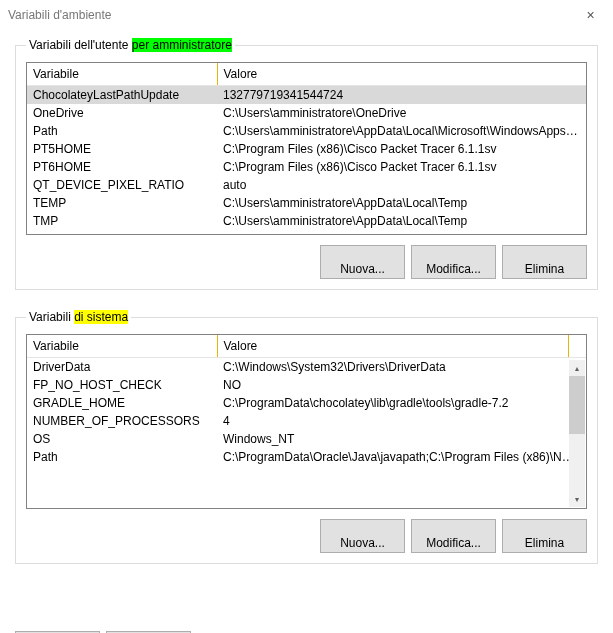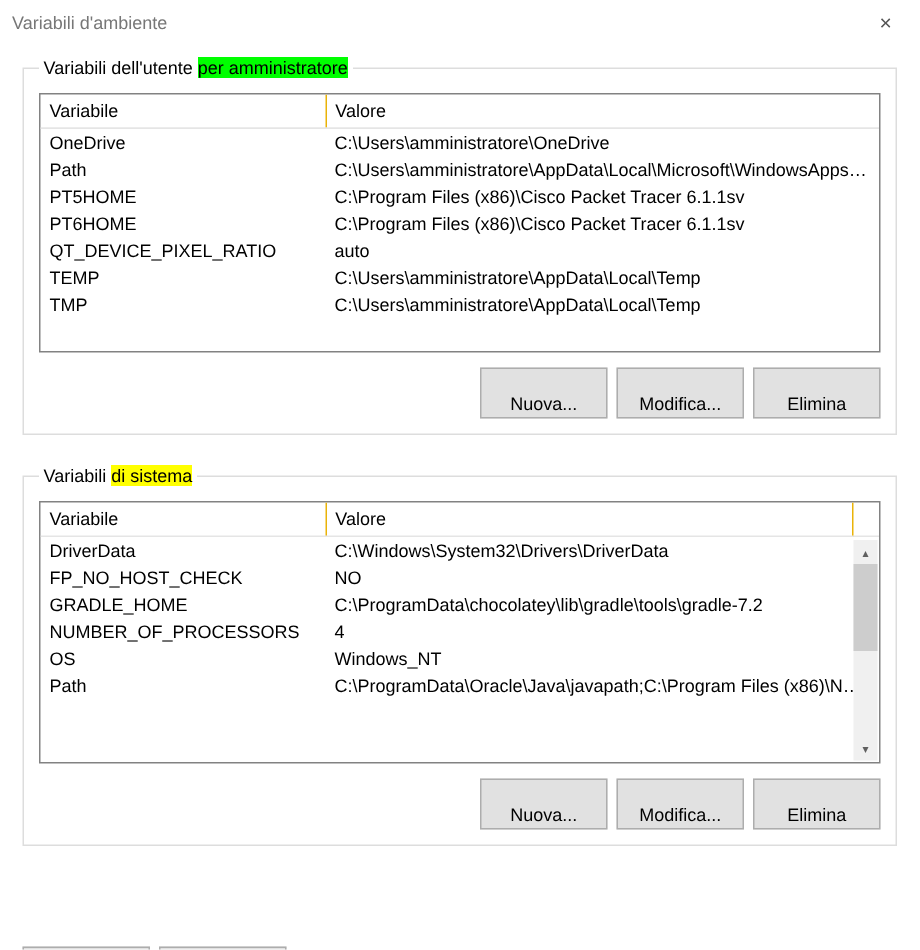--- a/index.html
+++ b/index.html
@@ -164,20 +164,24 @@
             <col class="c-var">
             <col class="c-val">
           </colgroup>
         <thead>
           <tr>
             <th>Variabile</th>
             <th>Valore</th>
           </tr>
         </thead>
         <tbody id="user-tbody">
+            <tr class="selected">
+              <td>ChocolateyLastPathUpdate</td>
+              <td>132779719341544724</td>
+            </tr>
             <tr>
               <td>OneDrive</td>
               <td>C:\Users\amministratore\OneDrive</td>
             </tr>
             <tr>
               <td>Path</td>
               <td>C:\Users\amministratore\AppData\Local\Microsoft\WindowsApps;;C:\...</td>
             </tr>
             <tr>
               <td>PT5HOME</td>

